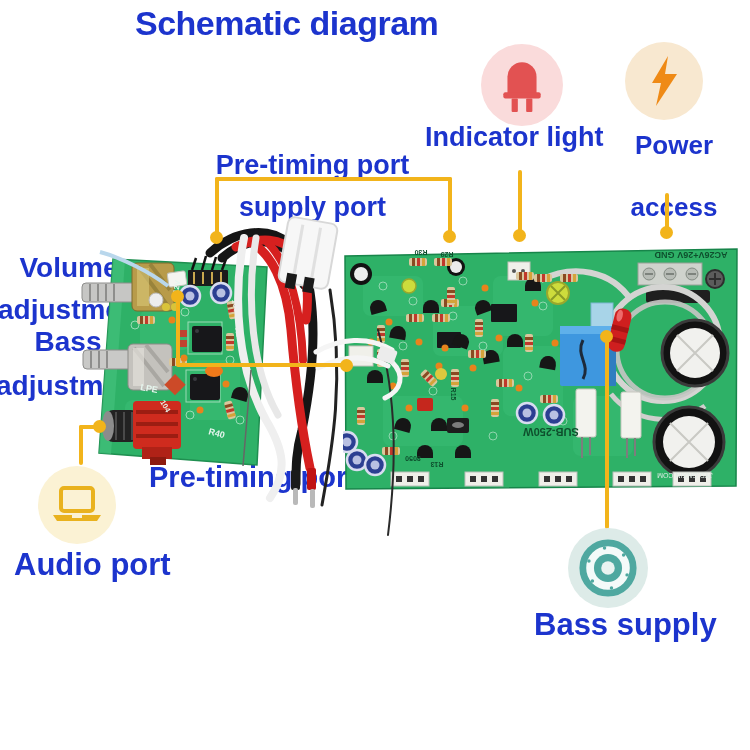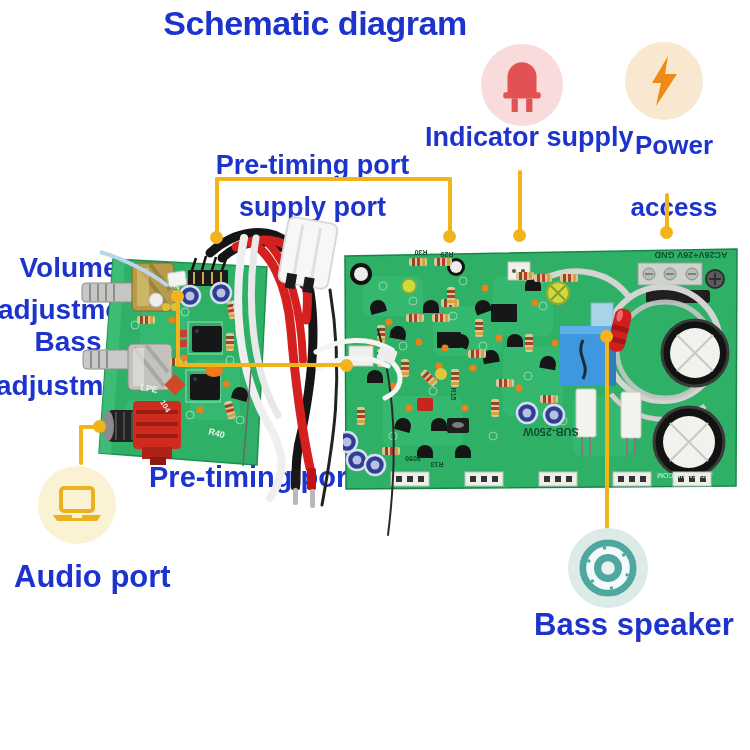--- a/index.html
+++ b/index.html
@@ -5,21 +5,21 @@
   html,body{margin:0;padding:0;background:#ffffff;}
   #canvas{position:relative;width:750px;height:750px;background:#ffffff;overflow:hidden;
           font-family:"Liberation Sans",sans-serif;}
   .lbl{position:absolute;color:var(--accent-blue);font-weight:700;white-space:nowrap;}
   .lbl.center{text-align:center;white-space:normal;}
   .yline{position:absolute;background:var(--line-yellow);border-radius:2px;z-index:40;}
   .ydot{position:absolute;width:13px;height:13px;border-radius:50%;background:var(--line-yellow);z-index:41;}
   .iconcircle{position:absolute;border-radius:50%;display:flex;align-items:center;justify-content:center;z-index:50;}
   .board{position:absolute;z-index:20;}
   .wires{position:absolute;left:0;top:0;z-index:30;pointer-events:none;}
-  .title{position:absolute;left:135px;top:4px;width:360px;text-align:center;
+  .title{position:absolute;left:135px;top:4px;width:360px;
          font-size:34px;font-weight:700;color:var(--accent-blue);letter-spacing:-0.5px;}
 </style>
 </head>
 <body>
 
 <div id="canvas">
 
   <svg width="0" height="0" style="position:absolute" aria-hidden="true">
     <defs>
       <g id="res">
@@ -442,29 +442,29 @@
           <circle cx="28.4" cy="11.3" r="1.8"></circle>
           <circle cx="48.1" cy="18.5" r="1.8"></circle>
       </g>
     </svg>
   </div>
 
   <div class="lbl center" style="left:205px;top:144px;width:215px;font-size:27px;line-height:42px">
     <div>Pre-timing port</div>
     <div>supply port</div>
   </div>
-  <div class="lbl" style="left:425px;top:122px;font-size:27px">Indicator supply</div>
+  <div class="lbl" style="left:425px;top:122px;font-size:27px">Indicator light</div>
   <div class="lbl center" style="left:598px;top:114px;width:152px;font-size:26px;line-height:62px">
     <div>Power access</div>
   </div>
   <div class="lbl center" style="left:-2px;top:247px;width:142px;font-size:28px;line-height:42px">
     <div>Volume</div>
     <div>adjustment</div>
   </div>
   <div class="lbl center" style="left:-4px;top:320px;width:144px;font-size:28px;line-height:44px">
     <div>Bass</div>
     <div>adjustment</div>
   </div>
   <div class="lbl" style="left:149px;top:461px;font-size:29px">Pre-timing port</div>
-  <div class="lbl" style="left:14px;top:559px;font-size:31px">Audio port</div>
-  <div class="lbl" style="left:534px;top:607px;font-size:31px">Bass speaker</div>
+  <div class="lbl" style="left:14px;top:547px;font-size:31px">Audio port</div>
+  <div class="lbl" style="left:534px;top:607px;font-size:31px">Bass supply</div>
 
 </div>
 
 </body></html>

